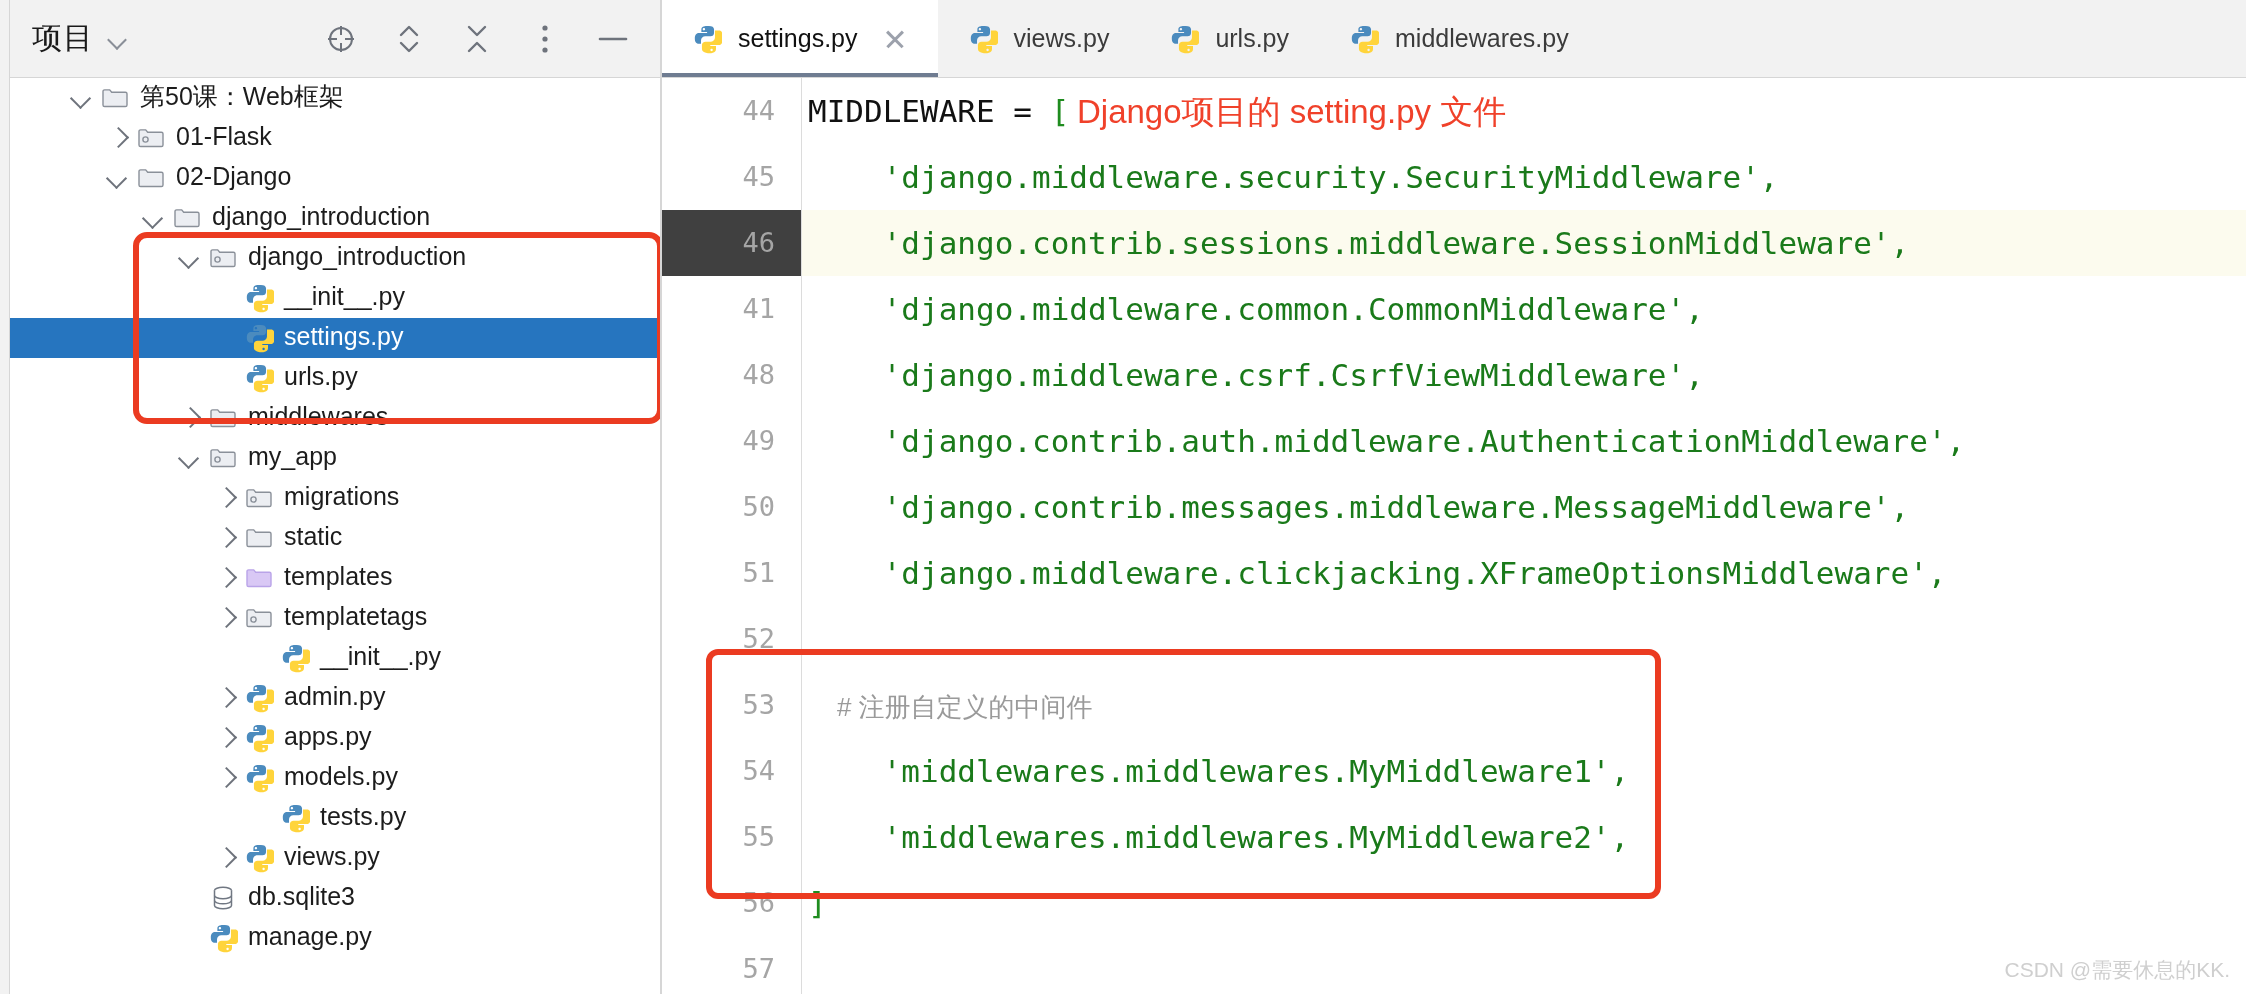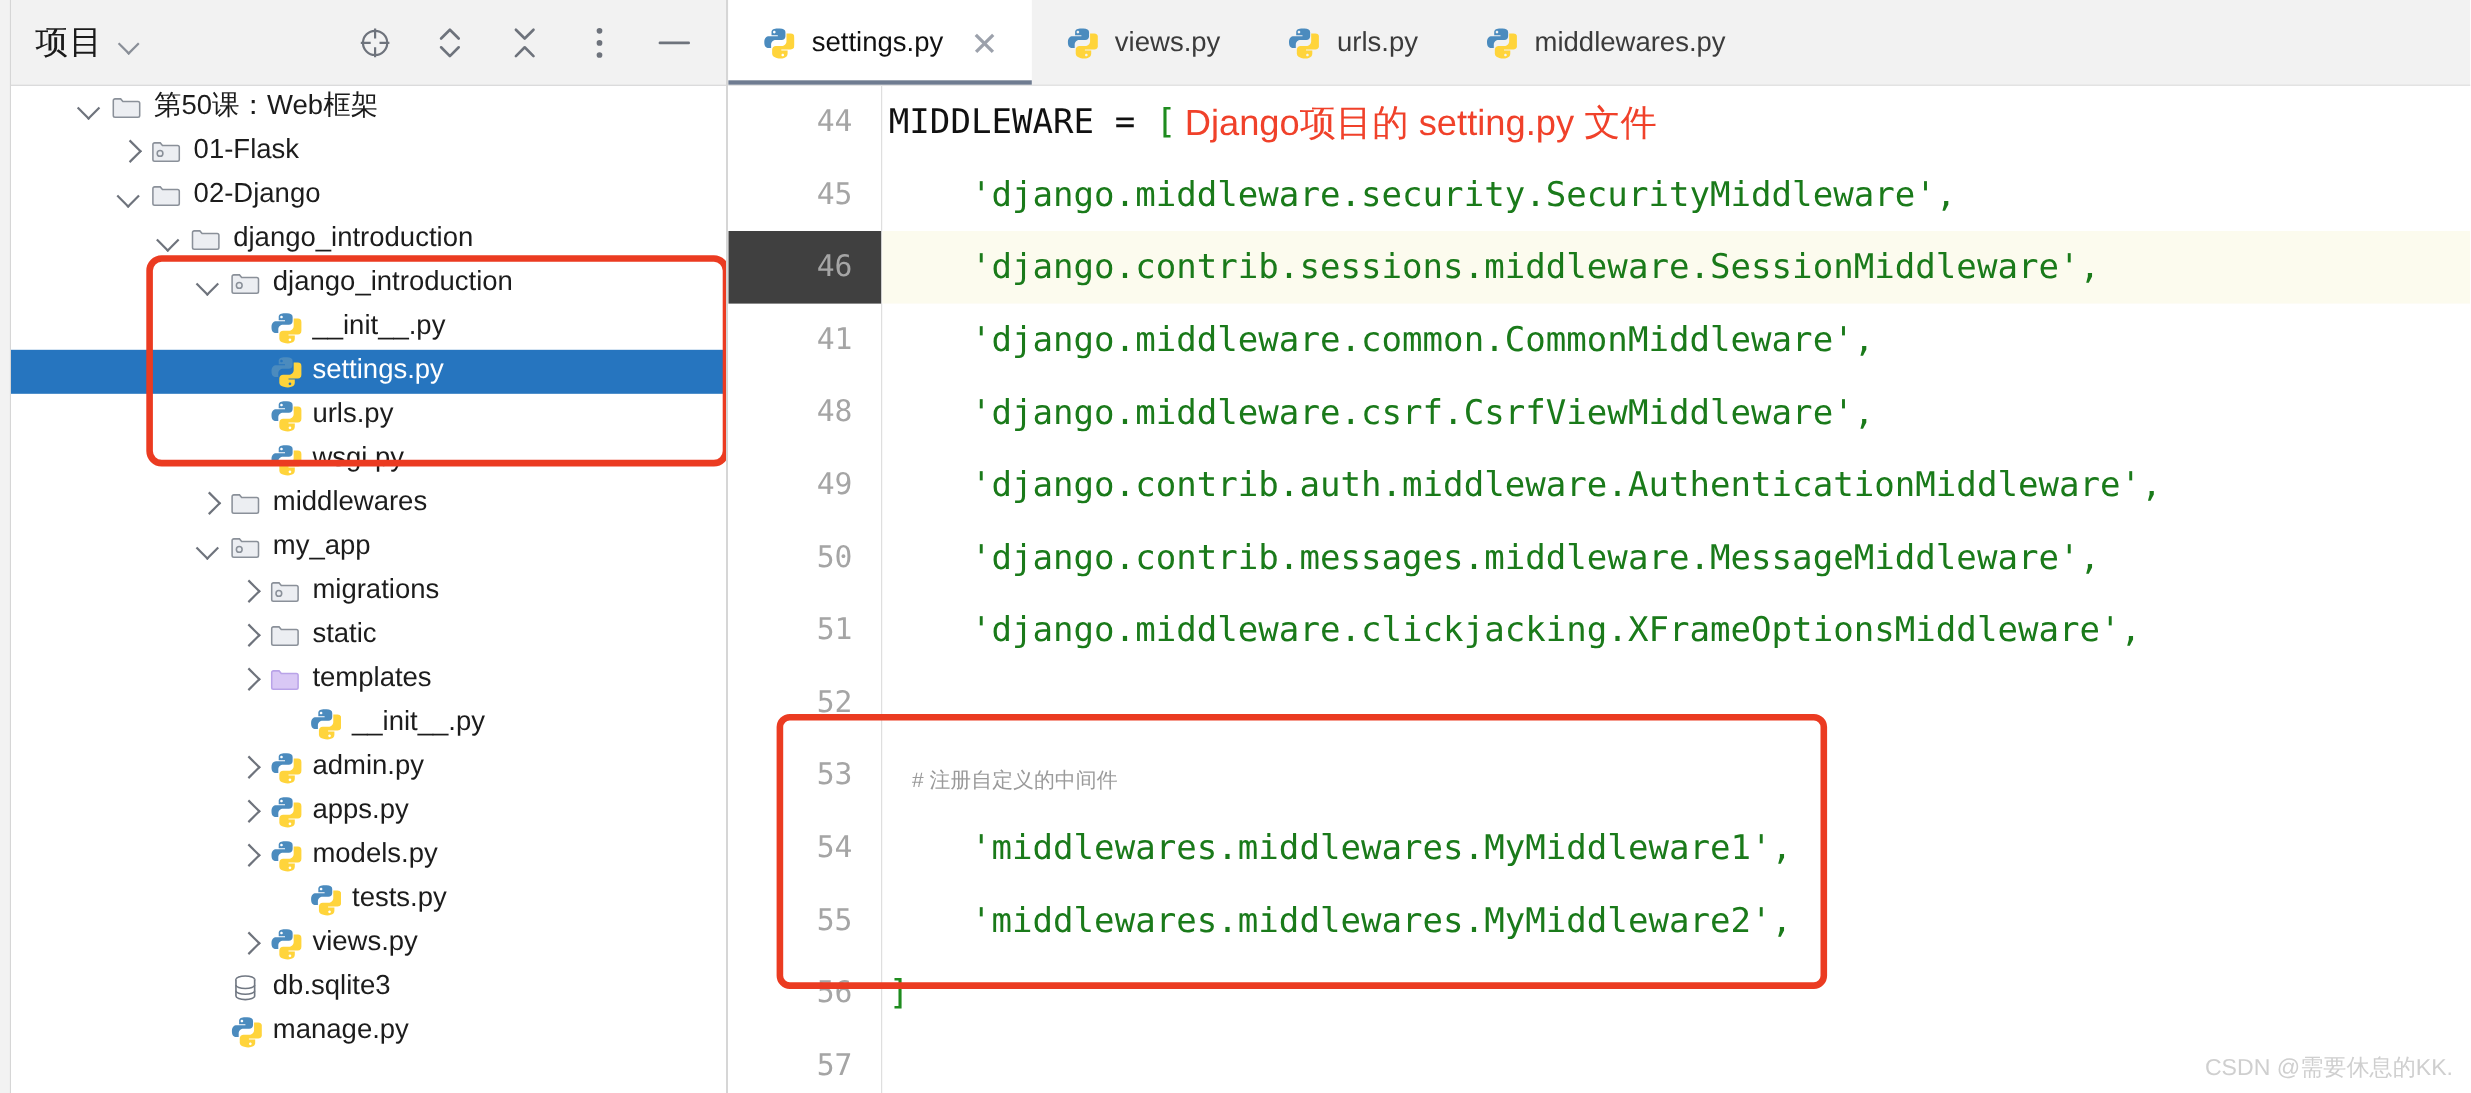--- a/index.html
+++ b/index.html
@@ -250,21 +250,21 @@
     line-height: 66px;
     white-space: pre;
     font-family: "DejaVu Sans Mono", monospace;
     font-size: 31px;
     color: #111111;
     padding-left: 6px;
   }
   .cl.hl { background: #fcfbee; }
   .s-str { color: #1a7a1a; }
   .s-brk { color: #1f8c1f; }
-  .s-cmt { color: #9a9a9a; font-family: "Liberation Sans", sans-serif; font-size: 19px; }
+  .s-cmt { color: #9a9a9a; font-family: "Liberation Sans", sans-serif; font-size: 26px; }
   .s-kw  { color: #111111; }
 
   #code-annot-label {
     position: absolute;
     left: 415px; top: 12px;
     font-size: 33px;
     color: #f0412a;
     white-space: nowrap;
     font-family: "Liberation Sans", sans-serif;
     pointer-events: none;
@@ -410,30 +410,20 @@
         <div class="tree-row" style="padding-left: 202px;">
           <span class="tw "></span>
           <span class="ficon">
             <svg width="30" height="30" viewBox="0 0 32 32">
               <path d="M15.9 2c-3.3 0-5.9 1-5.9 3.5v3.1h6.1v1H7.6C5 9.6 3 11.3 3 15.4c0 4 1.7 5.6 4.4 5.6h2.2v-3.4c0-2.6 2.1-4.5 4.6-4.5h5.6c2.2 0 3.7-1.6 3.7-3.6V5.5C23.5 3.3 21.4 2 18 2h-2.1zm-3.2 2.2c.7 0 1.3.6 1.3 1.3s-.6 1.3-1.3 1.3-1.3-.6-1.3-1.3.6-1.3 1.3-1.3z" fill="#4B8BBE"></path>
               <path d="M24.5 11v3.3c0 2.7-2.3 4.6-4.7 4.6h-5.5c-2.1 0-3.7 1.7-3.7 3.6v4.1c0 2.2 2.1 3.4 4.3 4 2.6.7 5.1.8 7.3 0 2-.6 3.4-1.8 3.4-4v-3.2h-6.1v-1h9.1c2.5 0 3.5-1.7 4.1-4.3.6-2.7.6-5.2 0-7.1-.6-2.5-1.6-4-4.1-4h-4.1zm-3.6 15.4c.7 0 1.3.6 1.3 1.3s-.6 1.3-1.3 1.3-1.3-.6-1.3-1.3.6-1.3 1.3-1.3z" fill="#FFD43B"></path>
             </svg>
           </span>
           <span class="tree-label">urls.py</span>
         </div>
-        <div class="tree-row" style="padding-left: 202px;">
-          <span class="tw "></span>
-          <span class="ficon">
-            <svg width="30" height="30" viewBox="0 0 32 32">
-              <path d="M15.9 2c-3.3 0-5.9 1-5.9 3.5v3.1h6.1v1H7.6C5 9.6 3 11.3 3 15.4c0 4 1.7 5.6 4.4 5.6h2.2v-3.4c0-2.6 2.1-4.5 4.6-4.5h5.6c2.2 0 3.7-1.6 3.7-3.6V5.5C23.5 3.3 21.4 2 18 2h-2.1zm-3.2 2.2c.7 0 1.3.6 1.3 1.3s-.6 1.3-1.3 1.3-1.3-.6-1.3-1.3.6-1.3 1.3-1.3z" fill="#4B8BBE"></path>
-              <path d="M24.5 11v3.3c0 2.7-2.3 4.6-4.7 4.6h-5.5c-2.1 0-3.7 1.7-3.7 3.6v4.1c0 2.2 2.1 3.4 4.3 4 2.6.7 5.1.8 7.3 0 2-.6 3.4-1.8 3.4-4v-3.2h-6.1v-1h9.1c2.5 0 3.5-1.7 4.1-4.3.6-2.7.6-5.2 0-7.1-.6-2.5-1.6-4-4.1-4h-4.1zm-3.6 15.4c.7 0 1.3.6 1.3 1.3s-.6 1.3-1.3 1.3-1.3-.6-1.3-1.3.6-1.3 1.3-1.3z" fill="#FFD43B"></path>
-            </svg>
-          </span>
-          <span class="tree-label">wsgi.py</span>
-        </div>
         <div class="tree-row" style="padding-left: 166px;">
           <span class="tw right"></span>
           <span class="ficon">
             <svg width="30" height="30" viewBox="0 0 30 30">
               <path d="M3 8.5a1.6 1.6 0 0 1 1.6-1.6h5.1l2 2.3h13.7a1.6 1.6 0 0 1 1.6 1.6v11.1a1.6 1.6 0 0 1-1.6 1.6H4.6A1.6 1.6 0 0 1 3 21.9z" fill="#eceef2" stroke="#8a9099" stroke-width="1.4"></path>
             </svg>
           </span>
           <span class="tree-label">middlewares</span>
         </div>
         <div class="tree-row" style="padding-left: 166px;">
@@ -466,20 +456,30 @@
           <span class="tree-label">static</span>
         </div>
         <div class="tree-row" style="padding-left: 202px;">
           <span class="tw right"></span>
           <span class="ficon">
             <svg width="30" height="30" viewBox="0 0 30 30">
               <path d="M3 8.5a1.6 1.6 0 0 1 1.6-1.6h5.1l2 2.3h13.7a1.6 1.6 0 0 1 1.6 1.6v11.1a1.6 1.6 0 0 1-1.6 1.6H4.6A1.6 1.6 0 0 1 3 21.9z" fill="#d9c8f5" stroke="#b9a3e8" stroke-width="1.4"></path>
             </svg>
           </span>
           <span class="tree-label">templates</span>
+        </div>
+        <div class="tree-row" style="padding-left: 202px;">
+          <span class="tw right"></span>
+          <span class="ficon">
+            <svg width="30" height="30" viewBox="0 0 30 30">
+              <path d="M3 8.5a1.6 1.6 0 0 1 1.6-1.6h5.1l2 2.3h13.7a1.6 1.6 0 0 1 1.6 1.6v11.1a1.6 1.6 0 0 1-1.6 1.6H4.6A1.6 1.6 0 0 1 3 21.9z" fill="#eceef2" stroke="#8a9099" stroke-width="1.4"></path>
+              <circle cx="9.5" cy="16.5" r="2.6" fill="none" stroke="#8a9099" stroke-width="1.4"></circle>
+            </svg>
+          </span>
+          <span class="tree-label">templatetags</span>
         </div>
         <div class="tree-row" style="padding-left: 238px;">
           <span class="tw "></span>
           <span class="ficon">
             <svg width="30" height="30" viewBox="0 0 32 32">
               <path d="M15.9 2c-3.3 0-5.9 1-5.9 3.5v3.1h6.1v1H7.6C5 9.6 3 11.3 3 15.4c0 4 1.7 5.6 4.4 5.6h2.2v-3.4c0-2.6 2.1-4.5 4.6-4.5h5.6c2.2 0 3.7-1.6 3.7-3.6V5.5C23.5 3.3 21.4 2 18 2h-2.1zm-3.2 2.2c.7 0 1.3.6 1.3 1.3s-.6 1.3-1.3 1.3-1.3-.6-1.3-1.3.6-1.3 1.3-1.3z" fill="#4B8BBE"></path>
               <path d="M24.5 11v3.3c0 2.7-2.3 4.6-4.7 4.6h-5.5c-2.1 0-3.7 1.7-3.7 3.6v4.1c0 2.2 2.1 3.4 4.3 4 2.6.7 5.1.8 7.3 0 2-.6 3.4-1.8 3.4-4v-3.2h-6.1v-1h9.1c2.5 0 3.5-1.7 4.1-4.3.6-2.7.6-5.2 0-7.1-.6-2.5-1.6-4-4.1-4h-4.1zm-3.6 15.4c.7 0 1.3.6 1.3 1.3s-.6 1.3-1.3 1.3-1.3-.6-1.3-1.3.6-1.3 1.3-1.3z" fill="#FFD43B"></path>
             </svg>
           </span>
           <span class="tree-label">__init__.py</span>

